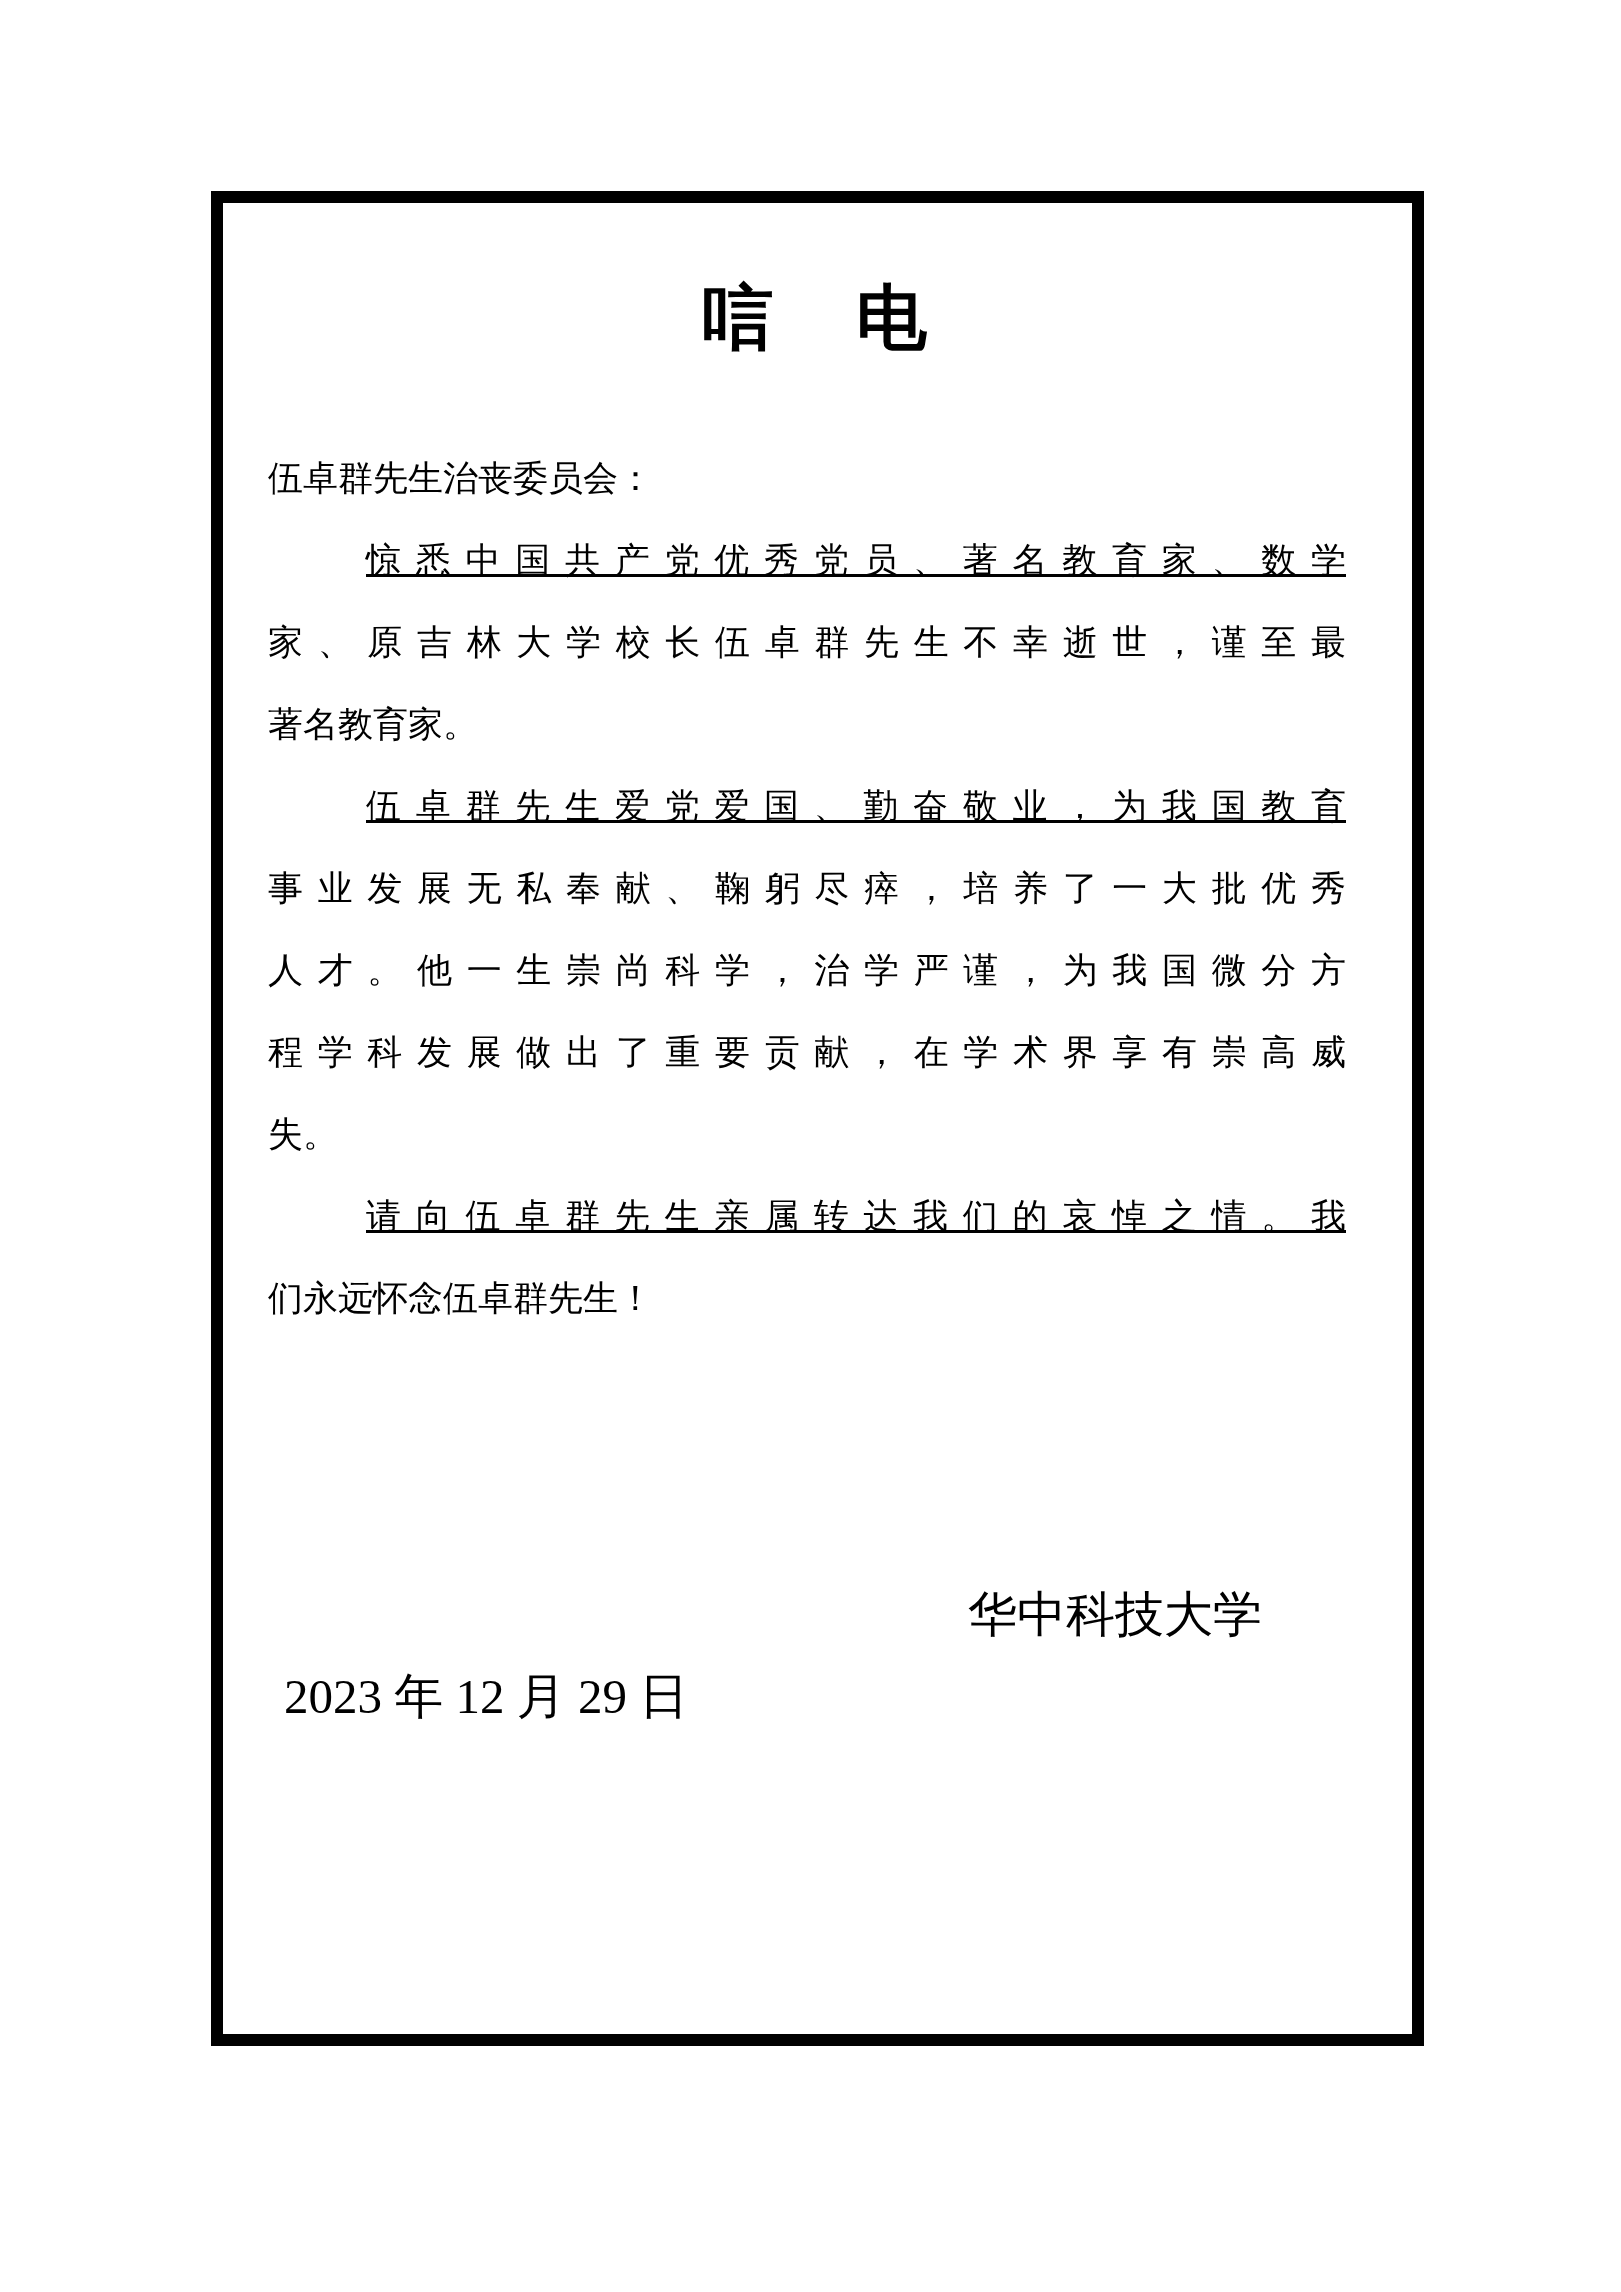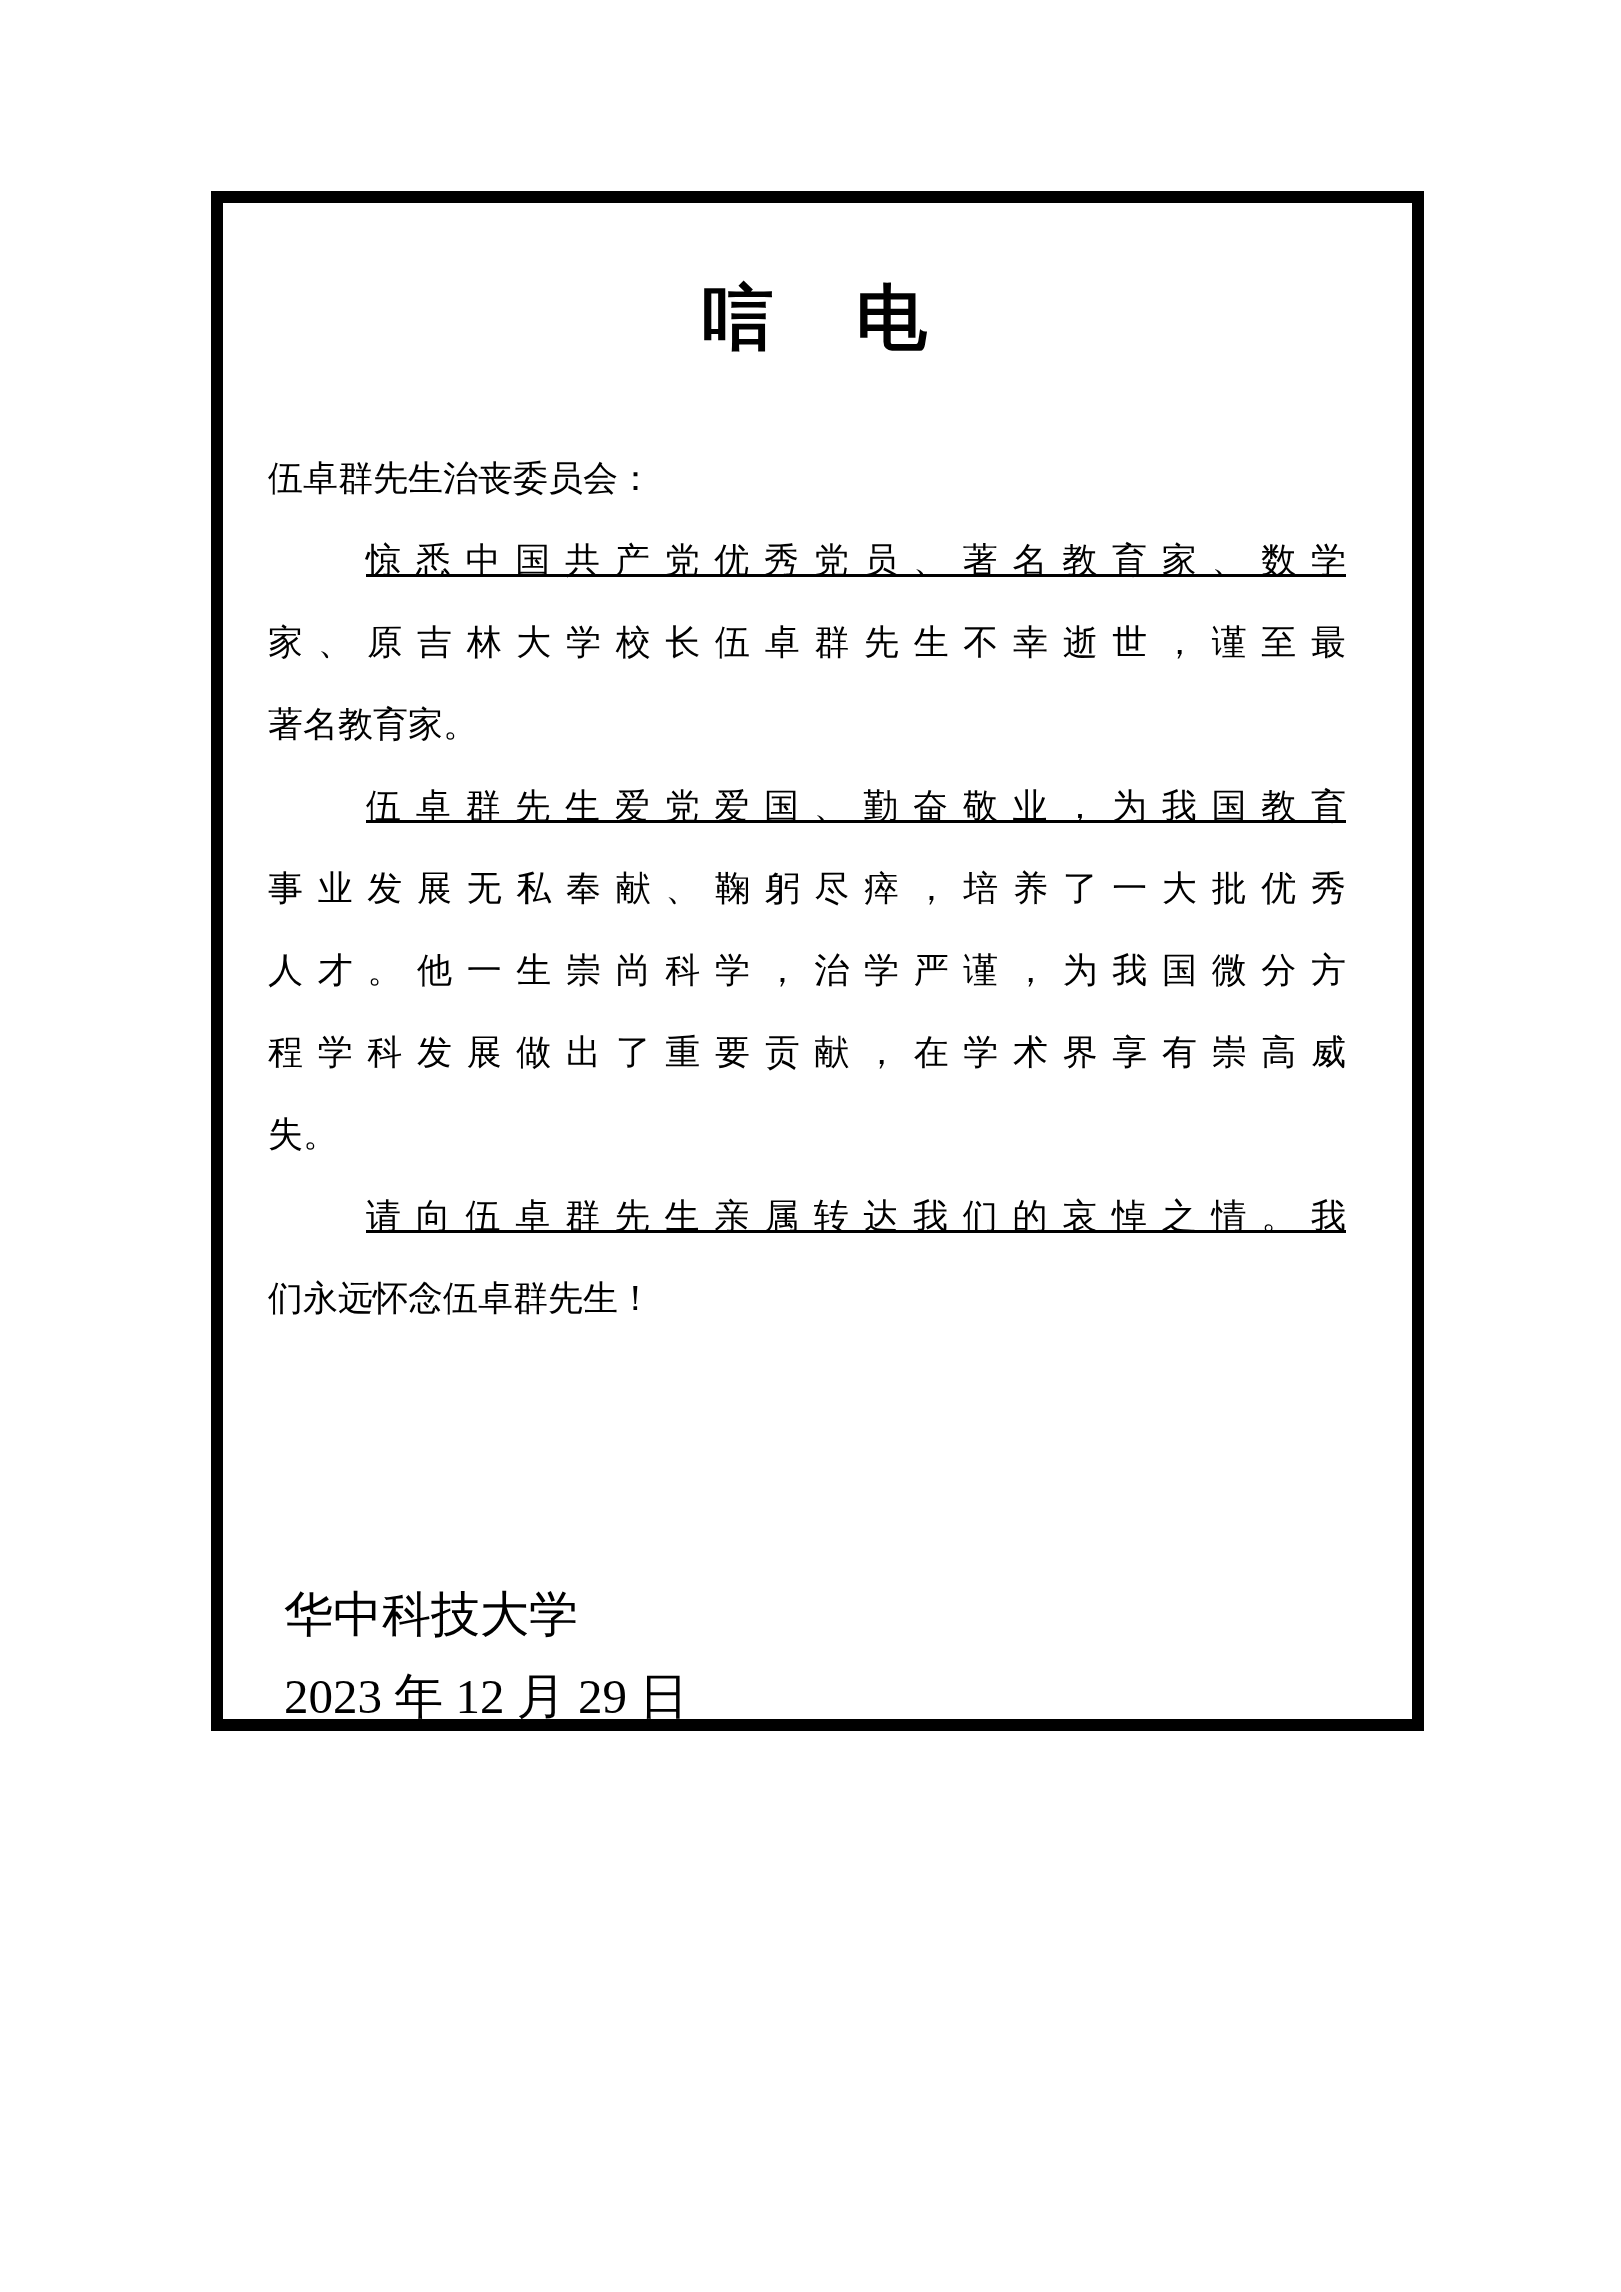--- a/index.html
+++ b/index.html
@@ -11,21 +11,21 @@
     background: #ffffff;
     color: #000000;
     font-family: "Liberation Serif", serif;
     overflow: hidden;
   }
   .frame {
     position: absolute;
     left: 211px;
     top: 191px;
     width: 1213px;
-    height: 1540px;
+    height: 1855px;
     border: 12.7px solid #000000;
     background: #ffffff;
   }
   
   .title {
     position: absolute;
     top: 76px;
     left: 0;
     width: 100%;
     text-align: center;
@@ -55,21 +55,21 @@
   }
   .sign-block {
     position: absolute;
     left: 61px;
     top: 1371px;
     width: 1078px;
     font-size: 49px;
     line-height: 82px;
   }
   .signature {
-    text-align: left;
+    text-align: right;
     padding-right: 100px;
   }
   .date {
     text-align: left;
     padding-right: 26.5px;
   }
 </style>
 </head>
 <body>
 

